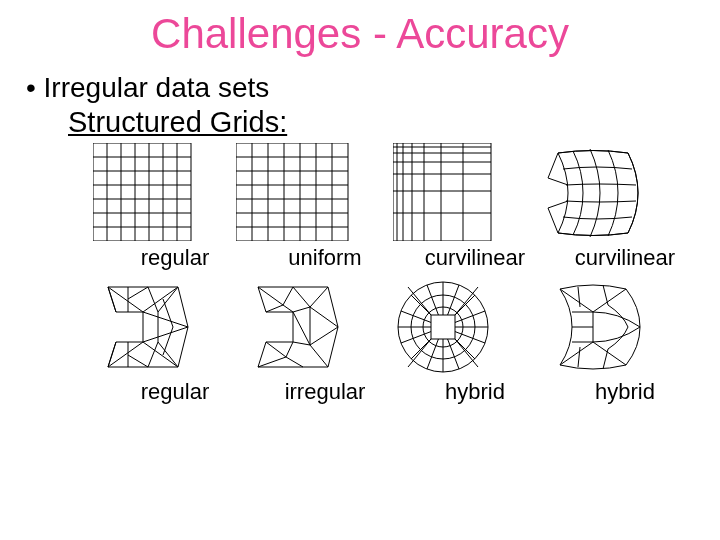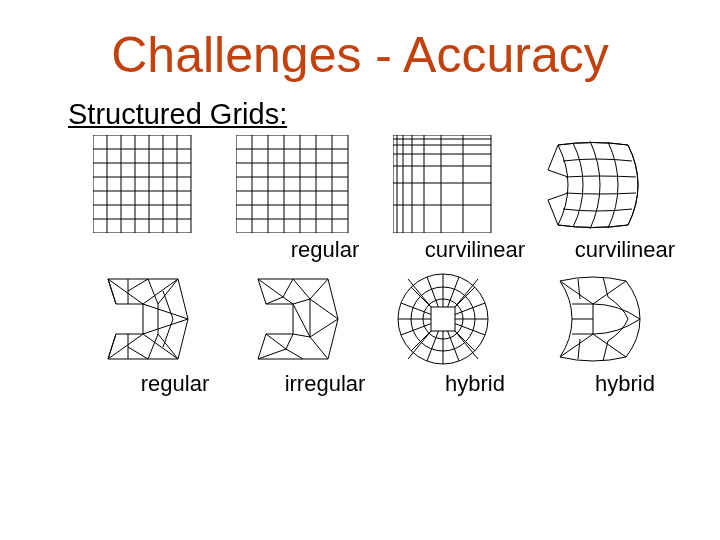--- a/index.html
+++ b/index.html
@@ -12,24 +12,24 @@
     color: #000;
     overflow: hidden;
   }
   .slide {
     padding: 10px 20px 0 20px;
     box-sizing: border-box;
     width: 720px;
     height: 540px;
   }
   .title {
-    font-size: 50px;
-    color: #c2410c;
+    font-size: 42px;
+    color: #ec4899;
     text-align: center;
-    margin: 16px 0 14px 0;
+    margin: 0 0 14px 0;
   }
   .bullet {
     font-size: 28px;
     margin: 0 0 0 6px;
   }
   .subheading {
     font-size: 29px;
     text-decoration: underline;
     margin: 2px 0 4px 48px;
   }
@@ -61,20 +61,21 @@
     font-size: 22px;
   }
 </style>
 </head>
 <body>
 
 <div class="slide">
 
   <div class="title">Challenges - Accuracy</div>
 
+  <div class="bullet">• Irregular data sets</div>
 
   <div class="subheading">Structured Grids:</div>
 
   <div class="grid-row">
 
     <div class="grid-cell">
       <svg width="100" height="98" viewBox="0 0 100 98">
         <g stroke="#000" stroke-width="1" fill="none">
           <line x1="0" y1="0" x2="0" y2="98"></line>
             <line x1="14" y1="0" x2="14" y2="98"></line>
@@ -161,20 +162,21 @@
           <line x1="20" y1="90" x2="10" y2="65"></line>
           <line x1="10" y1="35" x2="30" y2="42"></line>
           <line x1="10" y1="65" x2="30" y2="58"></line>
         </g>
       </svg>
     </div>
   </div>
 
   <div class="caption-row">
     <div class="caption-cell">regular</div>
+    <div class="caption-cell">uniform</div>
     <div class="caption-cell">curvilinear</div>
     <div class="caption-cell">curvilinear</div>
   </div>
 
 
   <div class="grid-row">
 
     <div class="grid-cell">
       <svg width="110" height="100" viewBox="0 0 110 100">
         <g stroke="#000" stroke-width="1" fill="none">

